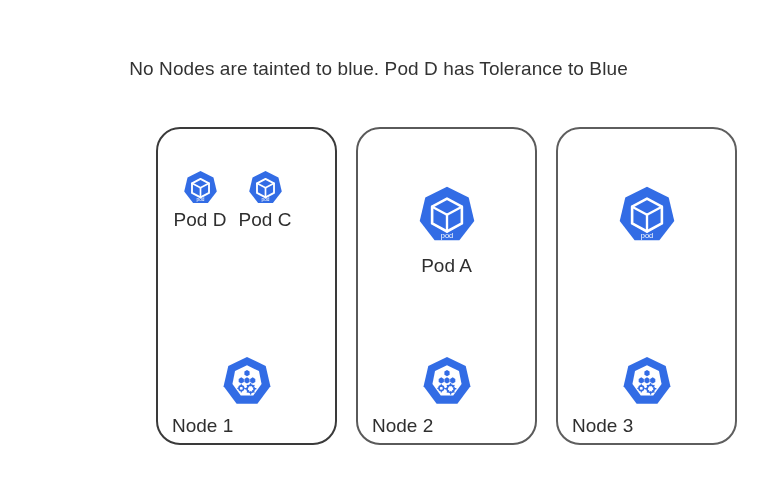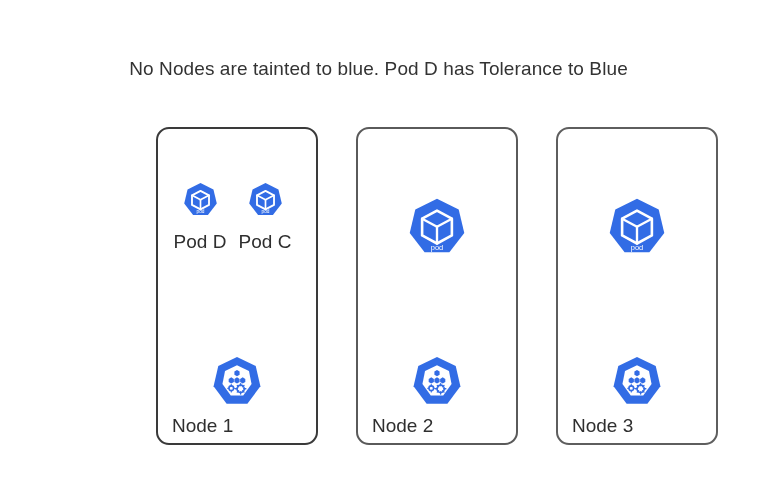--- a/index.html
+++ b/index.html
@@ -31,25 +31,25 @@
     font-size: 19px;
     color: #333333;
     letter-spacing: 0.1px;
     white-space: nowrap;
   }
 
   
   .node-box {
     position: absolute;
     top: 127px;
-    width: 162px;
+    width: 181px;
     height: 318px;
     box-sizing: border-box;
     border: 2px solid #555555;
-    border-radius: 13px;
+    border-radius: 24px;
     background: #ffffff;
   }
   .node-box.box-1 { left: 156px; border-color: #3a3a3a; }
   .node-box.box-2 { left: 356px; border-color: #5a5a5a; }
   .node-box.box-3 { left: 556px; border-color: #5e5e5e; }
 
   
   .node-label {
     position: absolute;
     left: 14px;
@@ -69,21 +69,21 @@
     width: 52px;
     height: 52px;
   }
   .node-icon svg { display: block; width: 100%; height: 100%; }
 
   
   .pod-group {
     position: absolute;
     text-align: center;
   }
-  .pod-group .pod-icon { display: block; margin: 12px auto; }
+  .pod-group .pod-icon { display: block; margin: 0 auto; }
   .pod-group .pod-icon svg { display: block; width: 100%; height: 100%; }
   .pod-group .pod-label {
     display: block;
     font-size: 19px;
     color: #2f2f2f;
     white-space: nowrap;
     margin-top: 2px;
   }
 
   
@@ -193,20 +193,21 @@
             <polygon points="50,22 74,35 74,62 50,75 26,62 26,35"></polygon>
           </g>
           <g stroke="#ffffff" stroke-width="3.8" stroke-linecap="round">
             <line x1="26" y1="35" x2="50" y2="48"></line>
             <line x1="74" y1="35" x2="50" y2="48"></line>
             <line x1="50" y1="48" x2="50" y2="75"></line>
           </g>
           <text x="50" y="85" fill="#ffffff" font-size="12" font-family="Liberation Sans, sans-serif" text-anchor="middle">pod</text>
         </svg>
       </span>
+      <span class="pod-label">Pod A</span>
     </div>
 
     <div class="node-icon">
       <svg viewBox="0 0 100 100" xmlns="http://www.w3.org/2000/svg">
         <polygon points="50,2 86,19 95,58 70,92 30,92 5,58 14,19" fill="#326CE5"></polygon>
         <polygon points="50,18 73,29 78,54 62,76 38,76 22,54 27,29" fill="#ffffff"></polygon>
         <g fill="#326CE5">
           <polygon points="50,27 55,30 55,36 50,39 45,36 45,30"></polygon>
           <polygon points="39,41 44,44 44,50 39,53 34,50 34,44"></polygon>
           <polygon points="50,41 55,44 55,50 50,53 45,50 45,44"></polygon>

